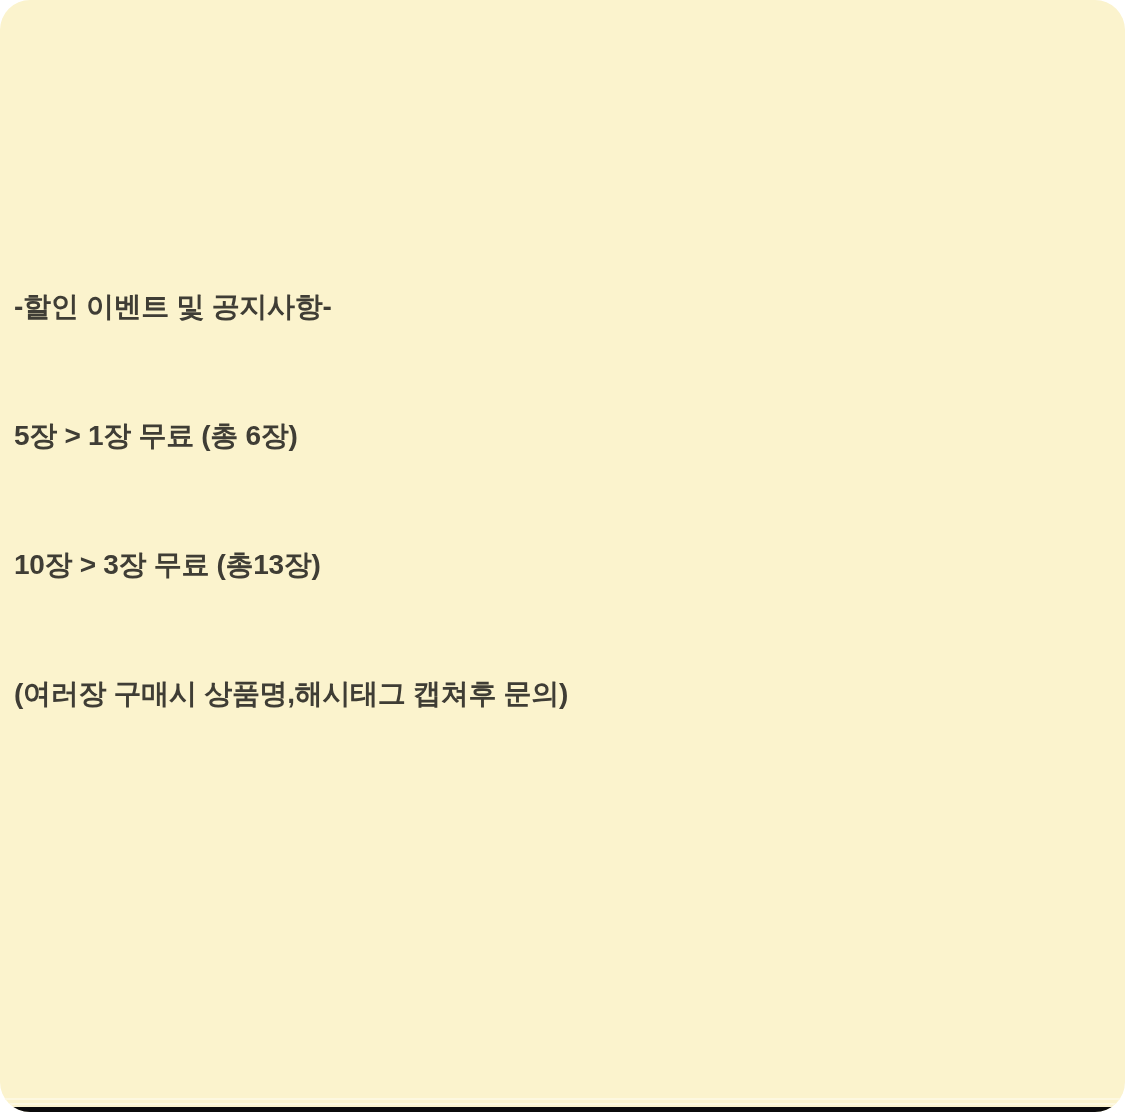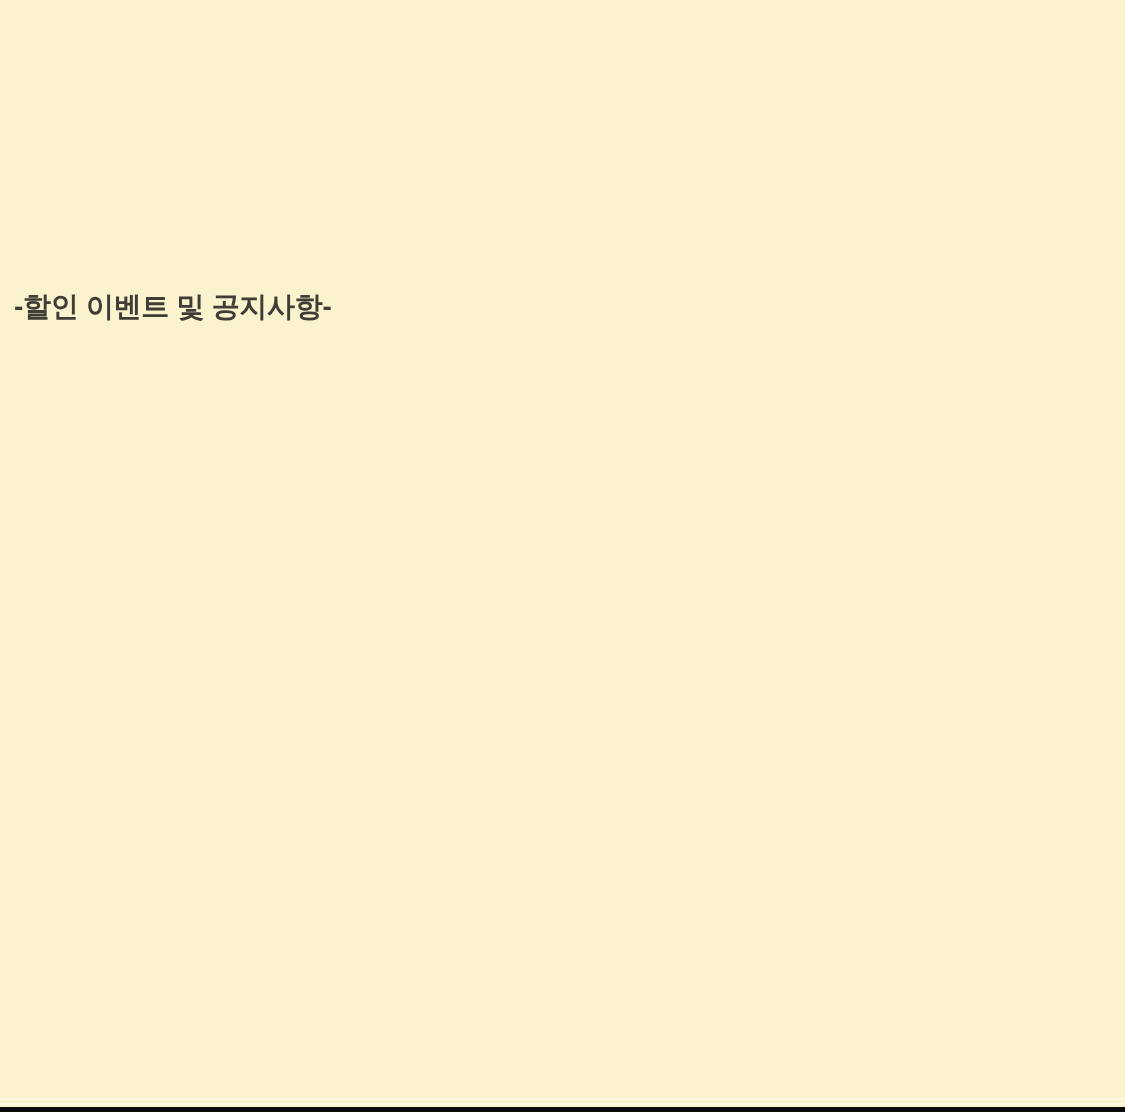--- a/index.html
+++ b/index.html
@@ -6,20 +6,21 @@
     margin: 0;
     padding: 0;
   }
   .screen {
     position: relative;
     width: 1125px;
     height: 1112px;
     background: var(--bg, #fbf3cd);
     overflow: hidden;
     font-family: "Liberation Sans", sans-serif;
+    border-radius: 30px;
   }
   .notice {
     position: absolute;
     top: 70px;
     left: 14px;
     right: 10px;
     color: var(--text, #3f3d35);
     font-size: 28px;
     line-height: 43px;
     font-weight: 600;
@@ -48,20 +49,23 @@
 </style>
 </head>
 <body>
 
 <div class="screen">
 
   <div class="notice">
 
     <div class="section">
       <div class="line">-할인 이벤트 및 공지사항-</div>
+      <div class="line">5장 &gt; 1장 무료 (총 6장)</div>
+      <div class="line">10장 &gt; 3장 무료 (총13장)</div>
+      <div class="line">(여러장 구매시 상품명,해시태그 캡쳐후 문의)</div>
     </div>
 
     
 
     
 
   </div>
 
   <div class="stripe stripe-1"></div>
   <div class="stripe stripe-2"></div>

